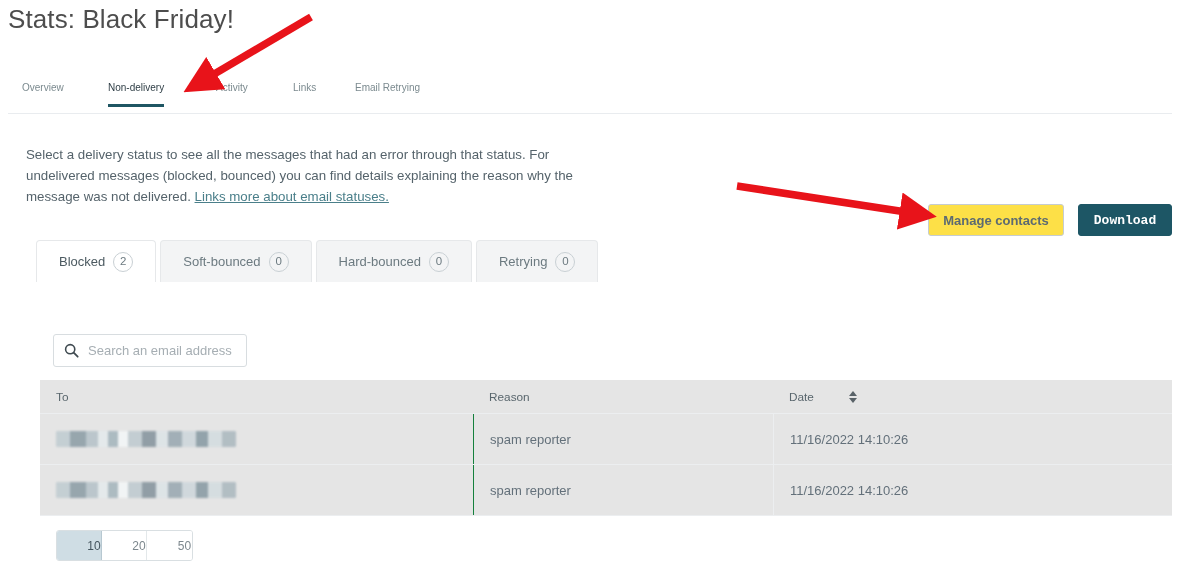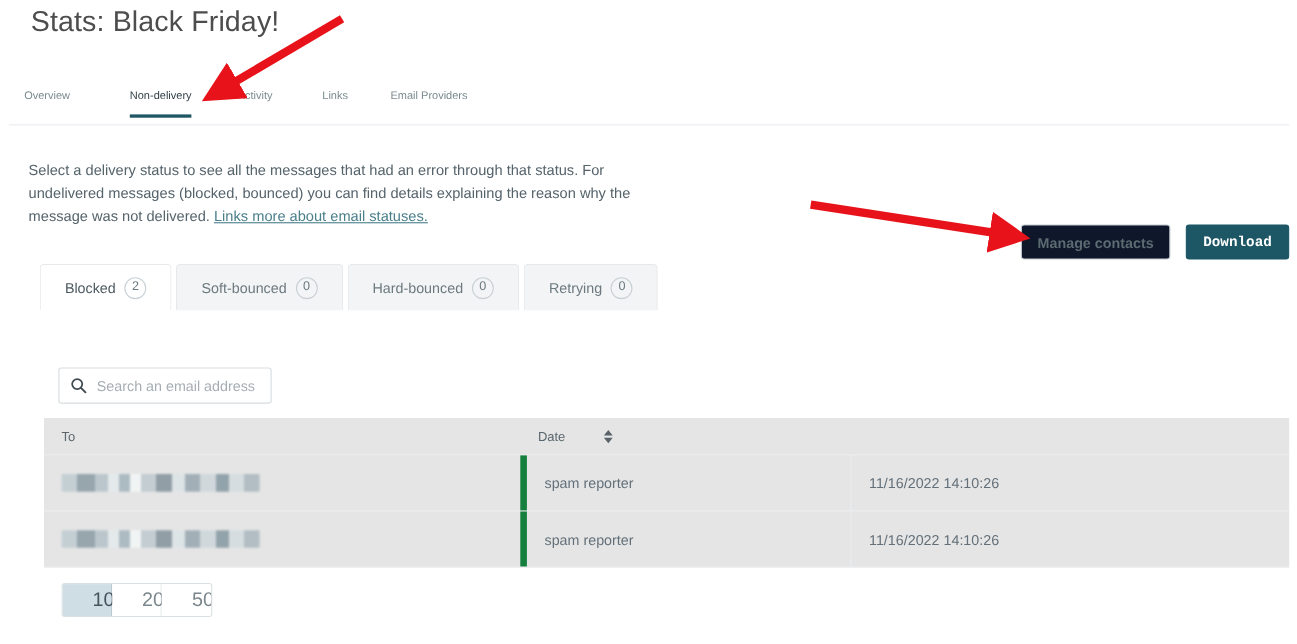--- a/index.html
+++ b/index.html
@@ -13,21 +13,20 @@
   #root { position: relative; width: 1179px; height: 585px; overflow: hidden; background:#fff; }
 
   
   .page-title {
     position: absolute;
     left: 8px; top: 4px;
     font-size: 26px;
     font-weight: 400;
     color: #4d4d4d;
     letter-spacing: 0.1px;
-    margin-left: 20px;
   }
 
   
   .tabbar {
     position: absolute;
     left: 8px; top: 82px;
     width: 1164px;
     height: 32px;
     border-bottom: 1px solid #e9ecef;
   }
@@ -39,21 +38,21 @@
     padding: 0 0 11px 0;
     cursor: pointer;
     white-space: nowrap;
   }
   .tabbar .tab.active {
     color: #2f3e46;
     font-weight: 400;
     border-bottom: 3px solid #1f5663;
   }
   .tab-overview     { left: 14px; }
-  .tab-nondelivery  { left: 110px; }
+  .tab-nondelivery  { left: 100px; }
   .tab-activity     { left: 208px; }
   .tab-links        { left: 285px; }
   .tab-emailprov    { left: 347px; }
 
   
   .desc {
     position: absolute;
     left: 26px; top: 144px;
     width: 560px;
     font-size: 13.3px;
@@ -63,21 +62,21 @@
   .desc a {
     color: #4a7f8a;
     text-decoration: underline;
   }
 
   
   .btn-manage {
     position: absolute;
     left: 928px; top: 204px;
     width: 136px; height: 32px;
-    background: #0f172a;
+    background: #fde047;
     border: 1px solid #c5ccd1;
     border-radius: 3px;
     font-family: "Liberation Sans", sans-serif;
     font-size: 13px;
     font-weight: bold;
     color: #5c6a72;
     cursor: pointer;
     padding: 0;
   }
   .btn-download {
@@ -179,21 +178,21 @@
   }
   .table .row.head {
     height: 34px;
     border-bottom: 1px solid #eceef0;
   }
   .table .row.body { height: 51px; }
   .table .row.body:last-child { border-bottom: 1px solid #eceef0; }
 
   .cell { padding: 0 16px; font-size: 12.5px; color: #5c6a72; display:flex; align-items:center; height:100%; }
   .cell.c-to     { width: 433px; }
-  .cell.c-reason { width: 300px; border-left: 6px solid #15803d; }
+  .cell.c-reason { width: 300px; border-left: 1px solid #15803d; }
   .cell.c-date   { width: 399px; border-left: 1px solid #eceef0; gap: 28px; }
   .row.head .cell { font-size: 11.8px; color: #59666d; border-left: none; }
   .row.body .cell { font-size: 13px; color: #63707a; }
 
   .sort-icon { display:inline-flex; flex-direction:column; gap:2px; margin-left:7px; }
   .sort-icon i { display:block; width:0; height:0; border-left:4px solid transparent; border-right:4px solid transparent; }
   .sort-icon i.up   { border-bottom:5px solid #596268; }
   .sort-icon i.down { border-top:5px solid #596268; }
 
   
@@ -229,21 +228,21 @@
     border-radius: 3px;
     overflow: hidden;
     background: #fff;
     height: 31px;
   }
   .pager .pg {
     width: 45px;
     display: flex;
     align-items: center;
     justify-content: center;
-    font-size: 18px;
+    font-size: 12px;
     color: #7c878d;
     border-right: 1px solid #e3e8ea;
     cursor: pointer;
     background: #fff;
     padding-left: 30px;
   }
   .pager .pg:last-child { border-right: none; }
   .pager .pg.active {
     background: #cfdde4;
     color: #44555e;
@@ -262,21 +261,21 @@
 
 <div id="root">
 
   <div class="page-title">Stats: Black Friday!</div>
 
   <div class="tabbar">
     <div class="tab tab-overview">Overview</div>
     <div class="tab tab-nondelivery active">Non-delivery</div>
     <div class="tab tab-activity">Activity</div>
     <div class="tab tab-links">Links</div>
-    <div class="tab tab-emailprov">Email Providers</div>
+    <div class="tab tab-emailprov">Email Retrying</div>
   </div>
 
   <div class="desc">
     <span>Select a delivery status to see all the messages that had an error through that status. For undelivered messages (blocked, bounced) you can find details explaining the reason why the message was not delivered. </span><a href="#">Links more about email statuses.</a>
   </div>
 
   <button class="btn-manage">Manage contacts</button>
   <button class="btn-download">Download</button>
 
   <div class="subtabs">
@@ -305,20 +304,21 @@
         <line x1="10.3" y1="10.3" x2="14.6" y2="14.6" stroke="#3f4a50" stroke-width="1.9" stroke-linecap="round"></line>
       </svg>
     </span>
     <input type="text" placeholder="Search an email address" style="">
   </div>
 
   <div class="table">
 
     <div class="row head">
       <div class="cell c-to">To</div>
+      <div class="cell c-reason">Reason</div>
       <div class="cell c-date">
         <span>Date</span>
         <span class="sort-icon">
             <i class="up"></i>
             <i class="down"></i>
           </span>
       </div>
     </div>
 
     <div class="row body">

